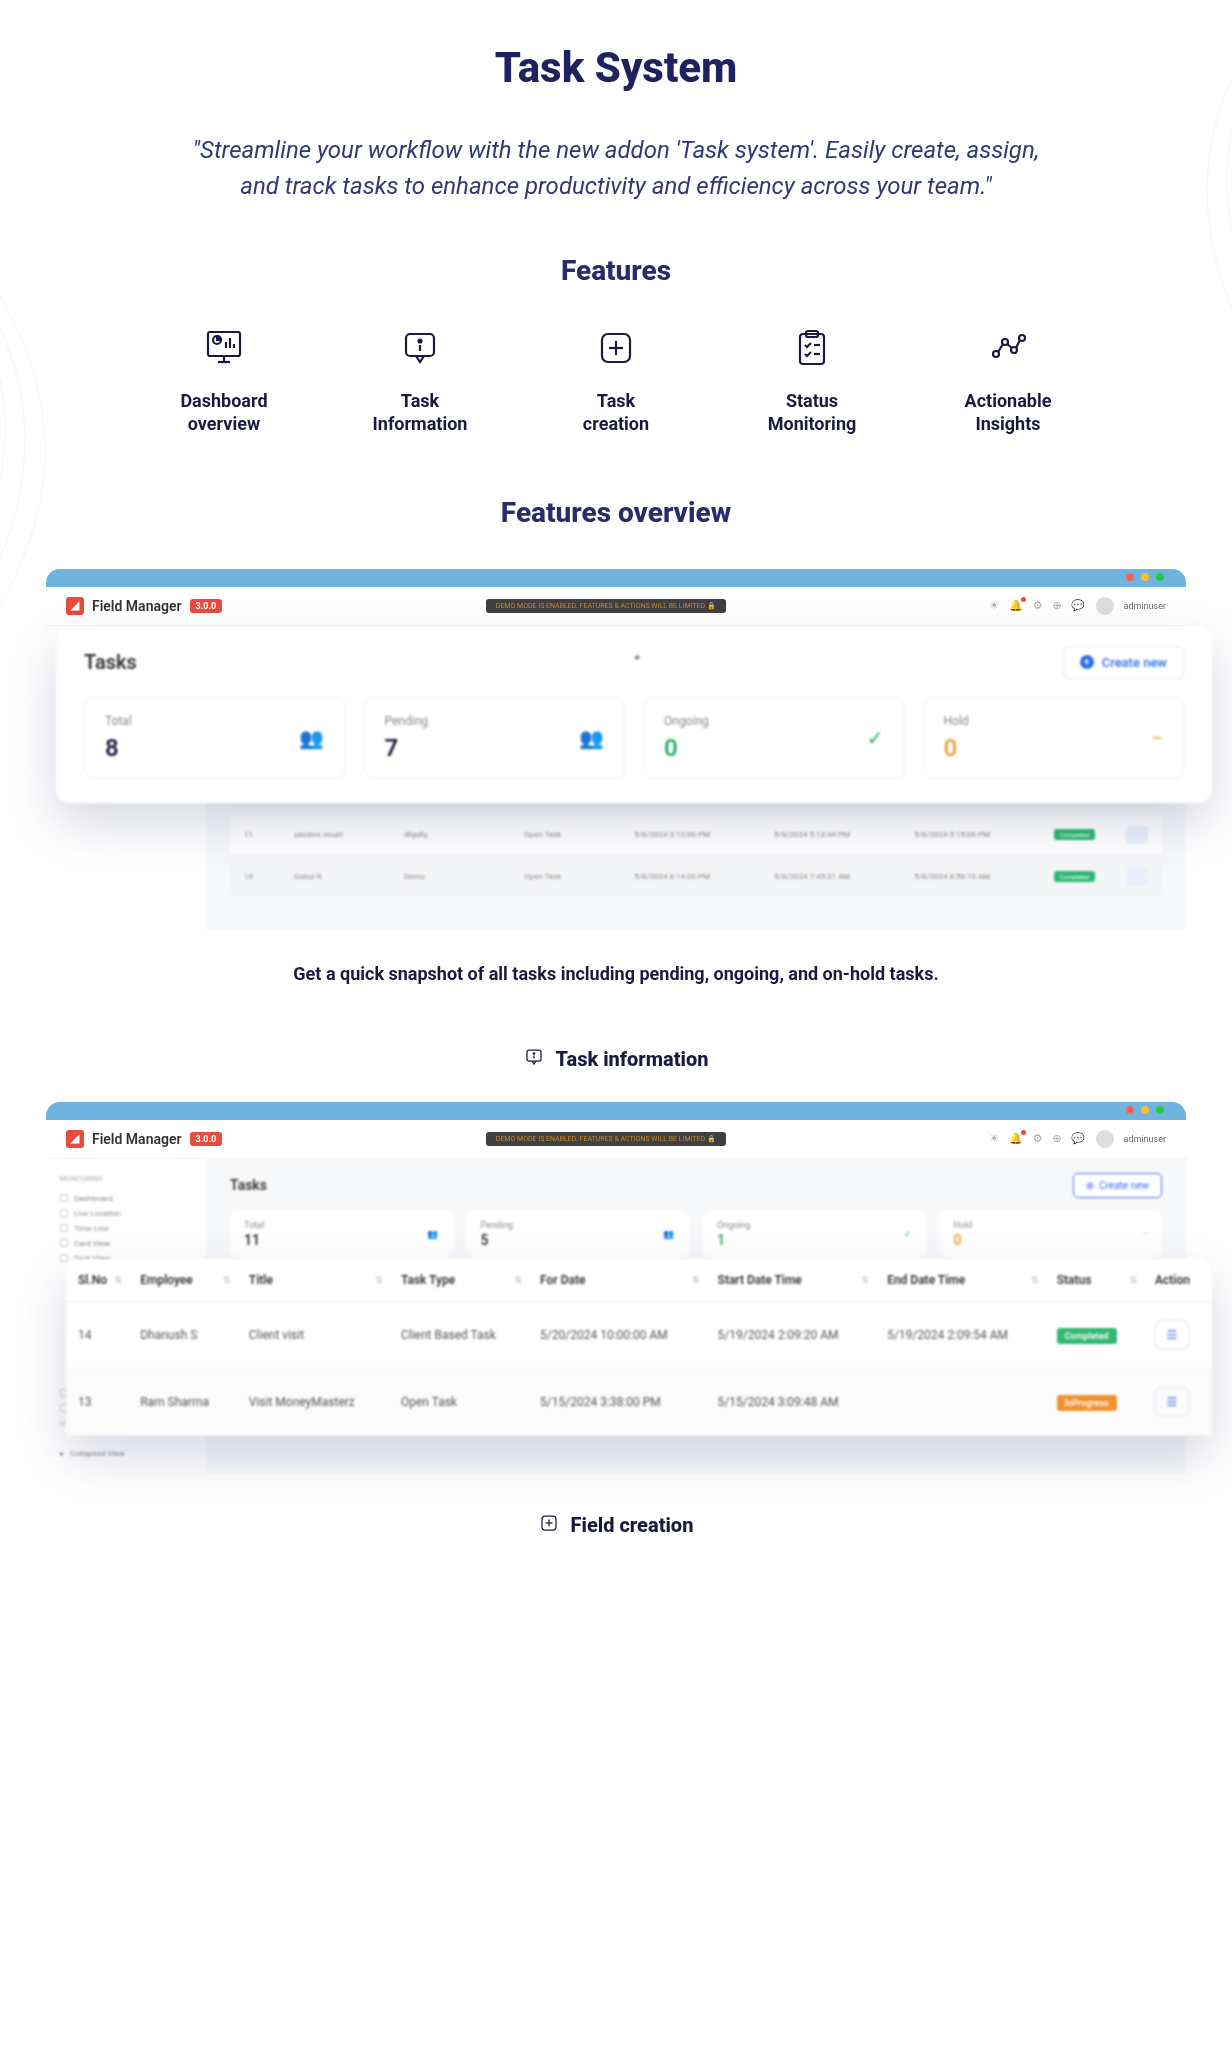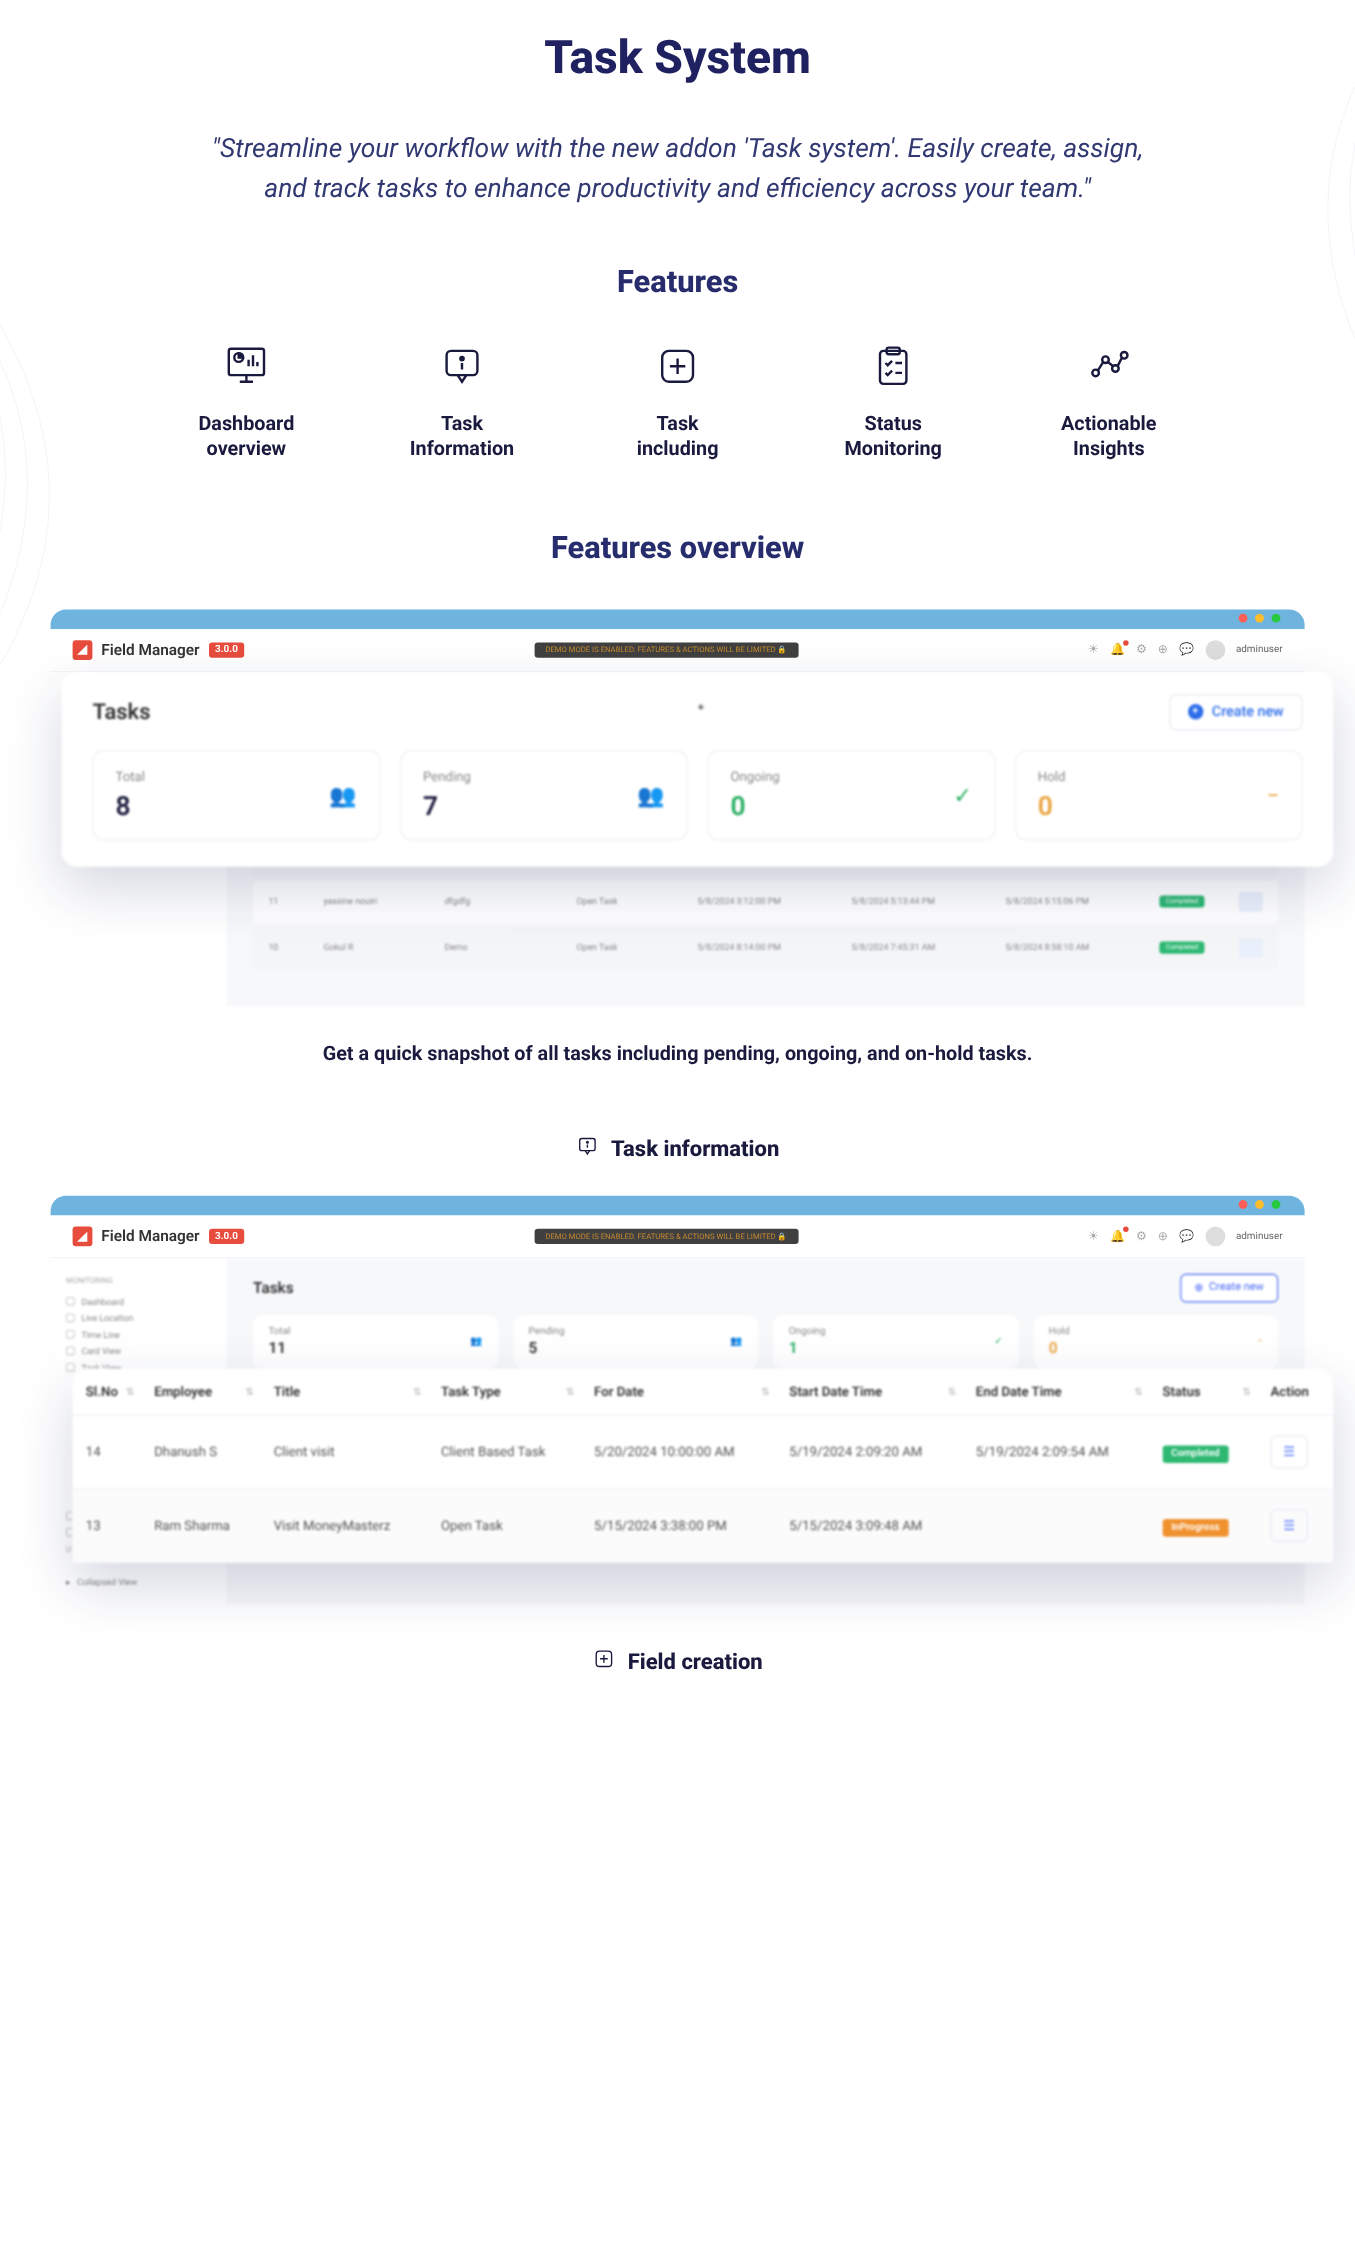--- a/index.html
+++ b/index.html
@@ -14,21 +14,21 @@
   .deco-lines-left, .deco-lines-right {
     position: absolute;
     width: 200px;
     height: 400px;
     pointer-events: none;
     opacity: 0.3;
     z-index: 0;
   }
   .deco-lines-left { top: 250px; left: -80px; }
   .deco-lines-right { top: 0; right: -80px; }
-  .container { position: relative; z-index: 1; padding: 28px 40px 40px; }
+  .container { position: relative; z-index: 1; padding: 43px 40px 40px; }
   .main-title {
     text-align: center;
     font-size: 42px;
     font-weight: 800;
     color: #1f2160;
     margin-bottom: 40px;
   }
   .tagline {
     text-align: center;
     font-style: italic;
@@ -285,21 +285,21 @@
       <div class="feature-label"><span>Task</span><br><span>Information</span></div>
     </div>
     <div class="feature-item">
       <div class="feature-icon">
         <svg width="40" height="40" viewBox="0 0 40 40" fill="none" stroke="#1a1a3e" stroke-width="2.2">
           <rect x="6" y="6" width="28" height="28" rx="6"></rect>
             <line x1="20" y1="13" x2="20" y2="27"></line>
             <line x1="13" y1="20" x2="27" y2="20"></line>
         </svg>
       </div>
-      <div class="feature-label"><span>Task</span><br><span>including</span></div>
+      <div class="feature-label"><span>Task</span><br><span>creation</span></div>
     </div>
     <div class="feature-item">
       <div class="feature-icon">
         <svg width="40" height="40" viewBox="0 0 40 40" fill="none" stroke="#1a1a3e" stroke-width="2.2">
           <rect x="8" y="6" width="24" height="30" rx="3"></rect>
             <rect x="14" y="3" width="12" height="6" rx="2"></rect>
           <path d="M13 17 l2 2 l4 -4"></path>
             <line x1="22" y1="17" x2="28" y2="17"></line>
           <path d="M13 26 l2 2 l4 -4"></path>
             <line x1="22" y1="26" x2="28" y2="26"></line>

